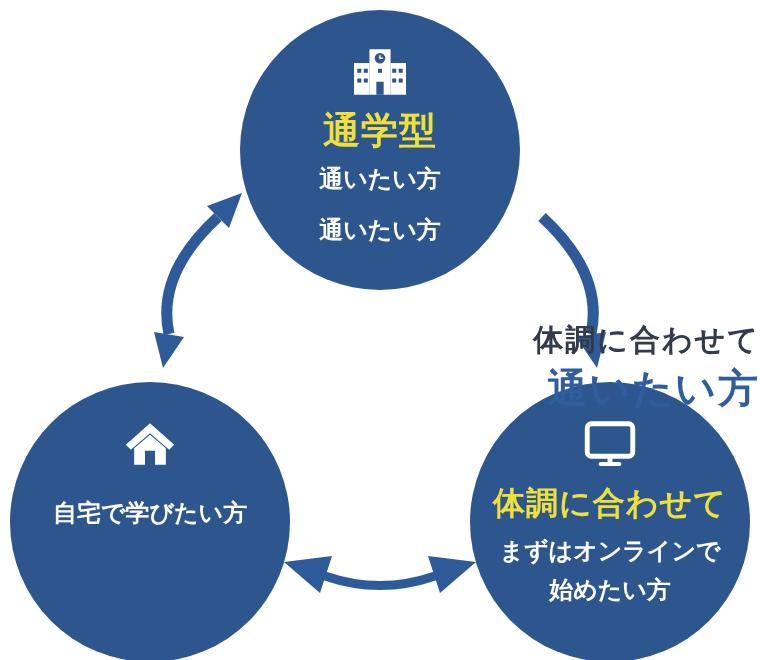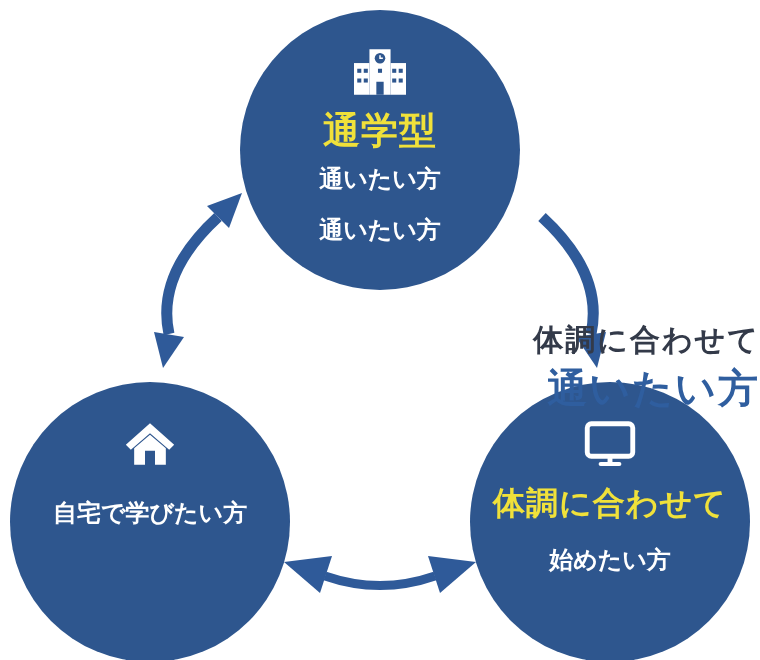--- a/index.html
+++ b/index.html
@@ -164,21 +164,22 @@
 
   <div class="circle circle-online">
     <div class="icon-wrap">
       <svg class="icon-svg" width="52" height="46" viewBox="0 0 64 56">
         <rect x="4" y="3" width="56" height="40" rx="5" fill="none" stroke="#ffffff" stroke-width="6"></rect>
         <rect x="29" y="43" width="6" height="8" fill="#ffffff"></rect>
         <rect x="18" y="50" width="28" height="5" rx="2.5" fill="#ffffff"></rect>
       </svg>
     </div>
     <div class="title">体調に合わせて</div>
-    <div class="desc" style="margin-top:16px;">始めたい方</div>
+    <div class="desc">まずはオンラインで</div>
+    <div class="desc" style="margin-top:4px;">始めたい方</div>
   </div>
 
   <div class="center-message">
     <div class="cm-line1">体調に合わせて</div>
     <div class="cm-big">通いたい方</div>
   </div>
 
 </div>
 
 </body></html>

